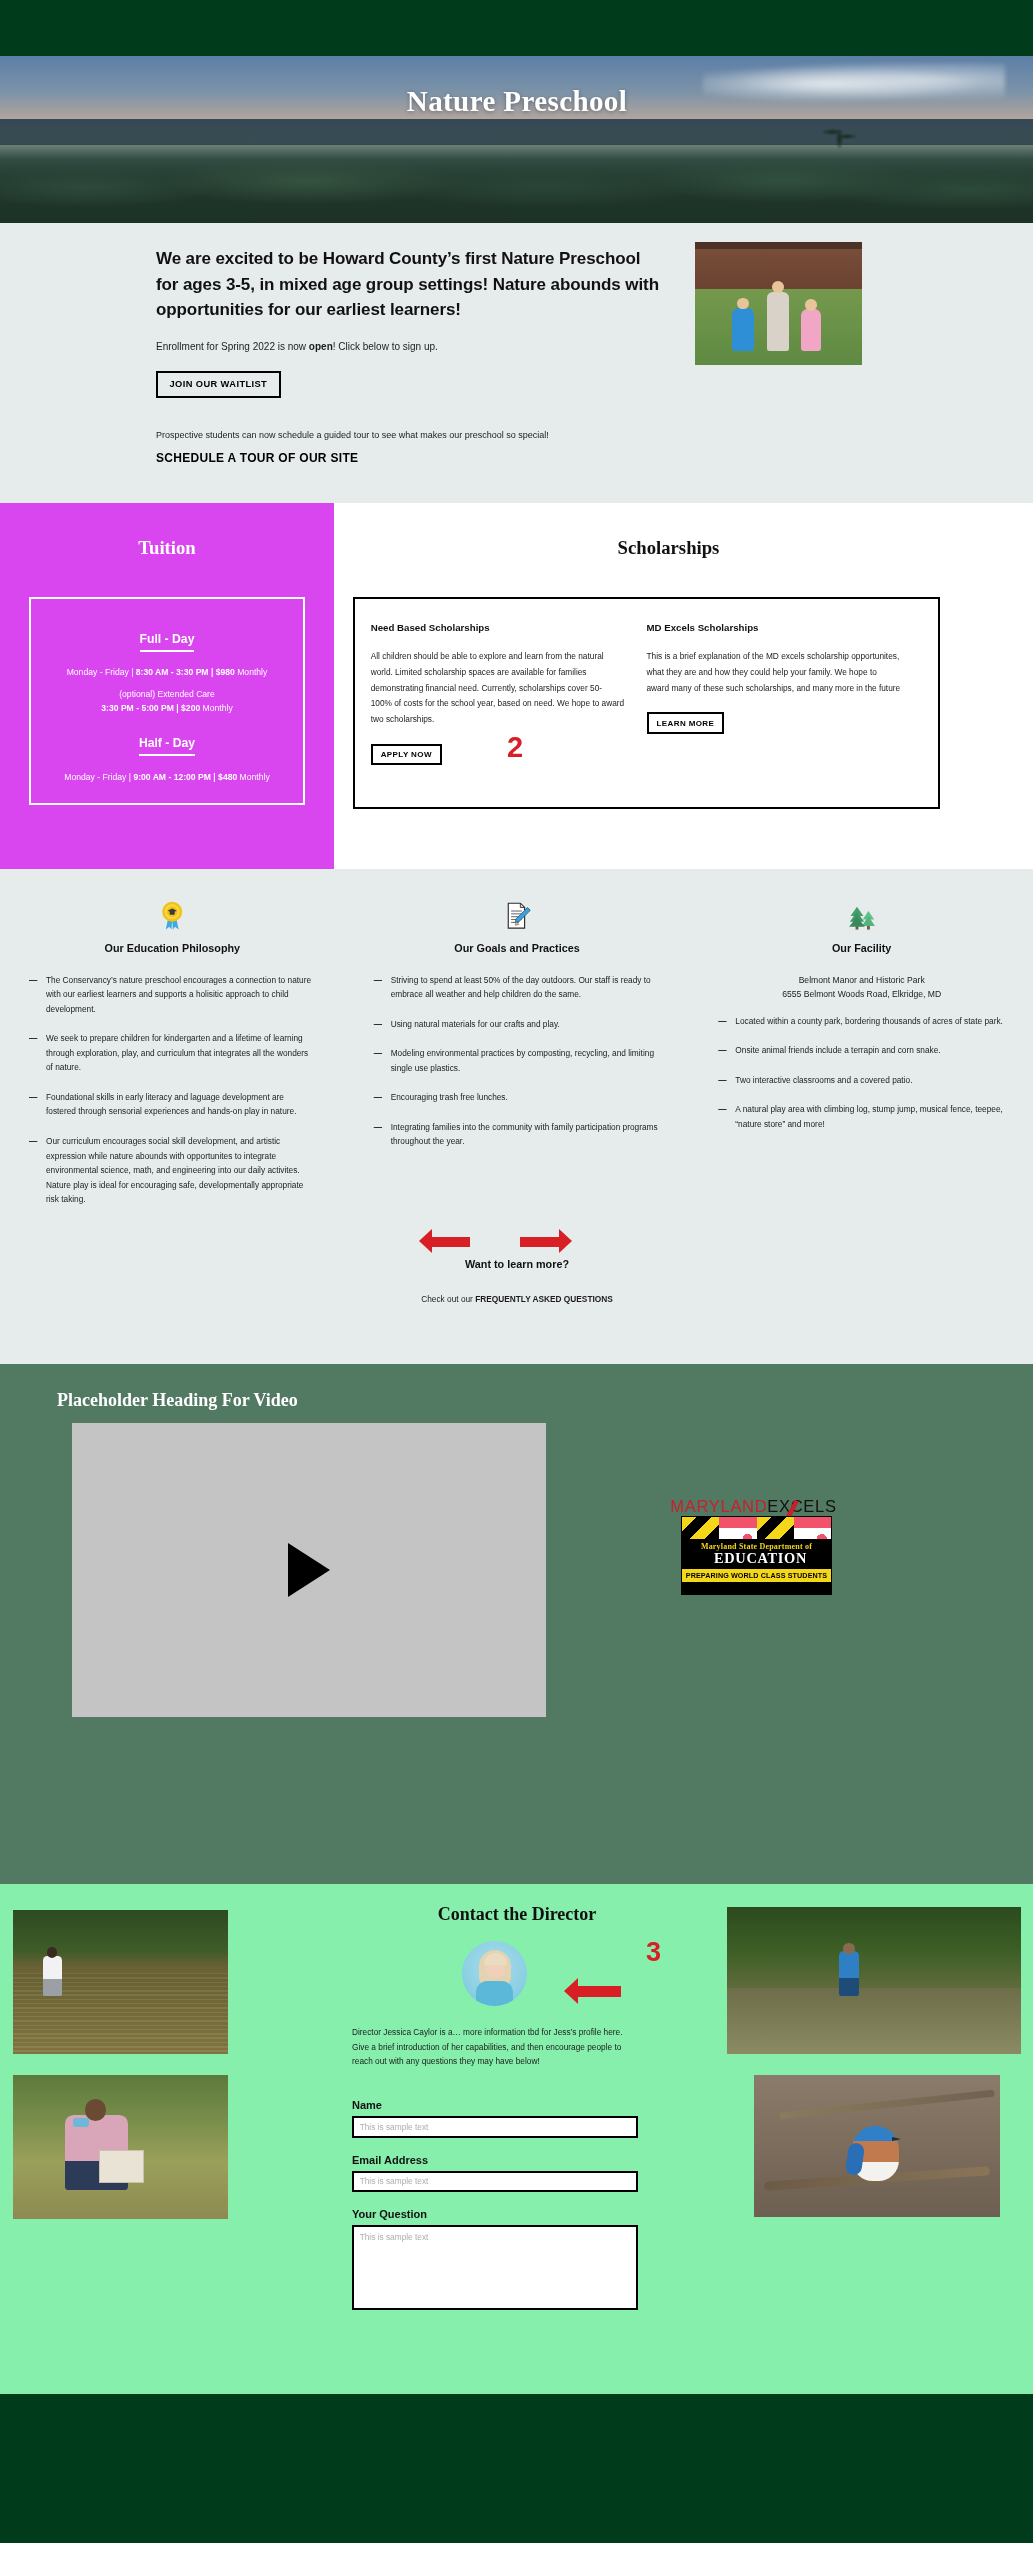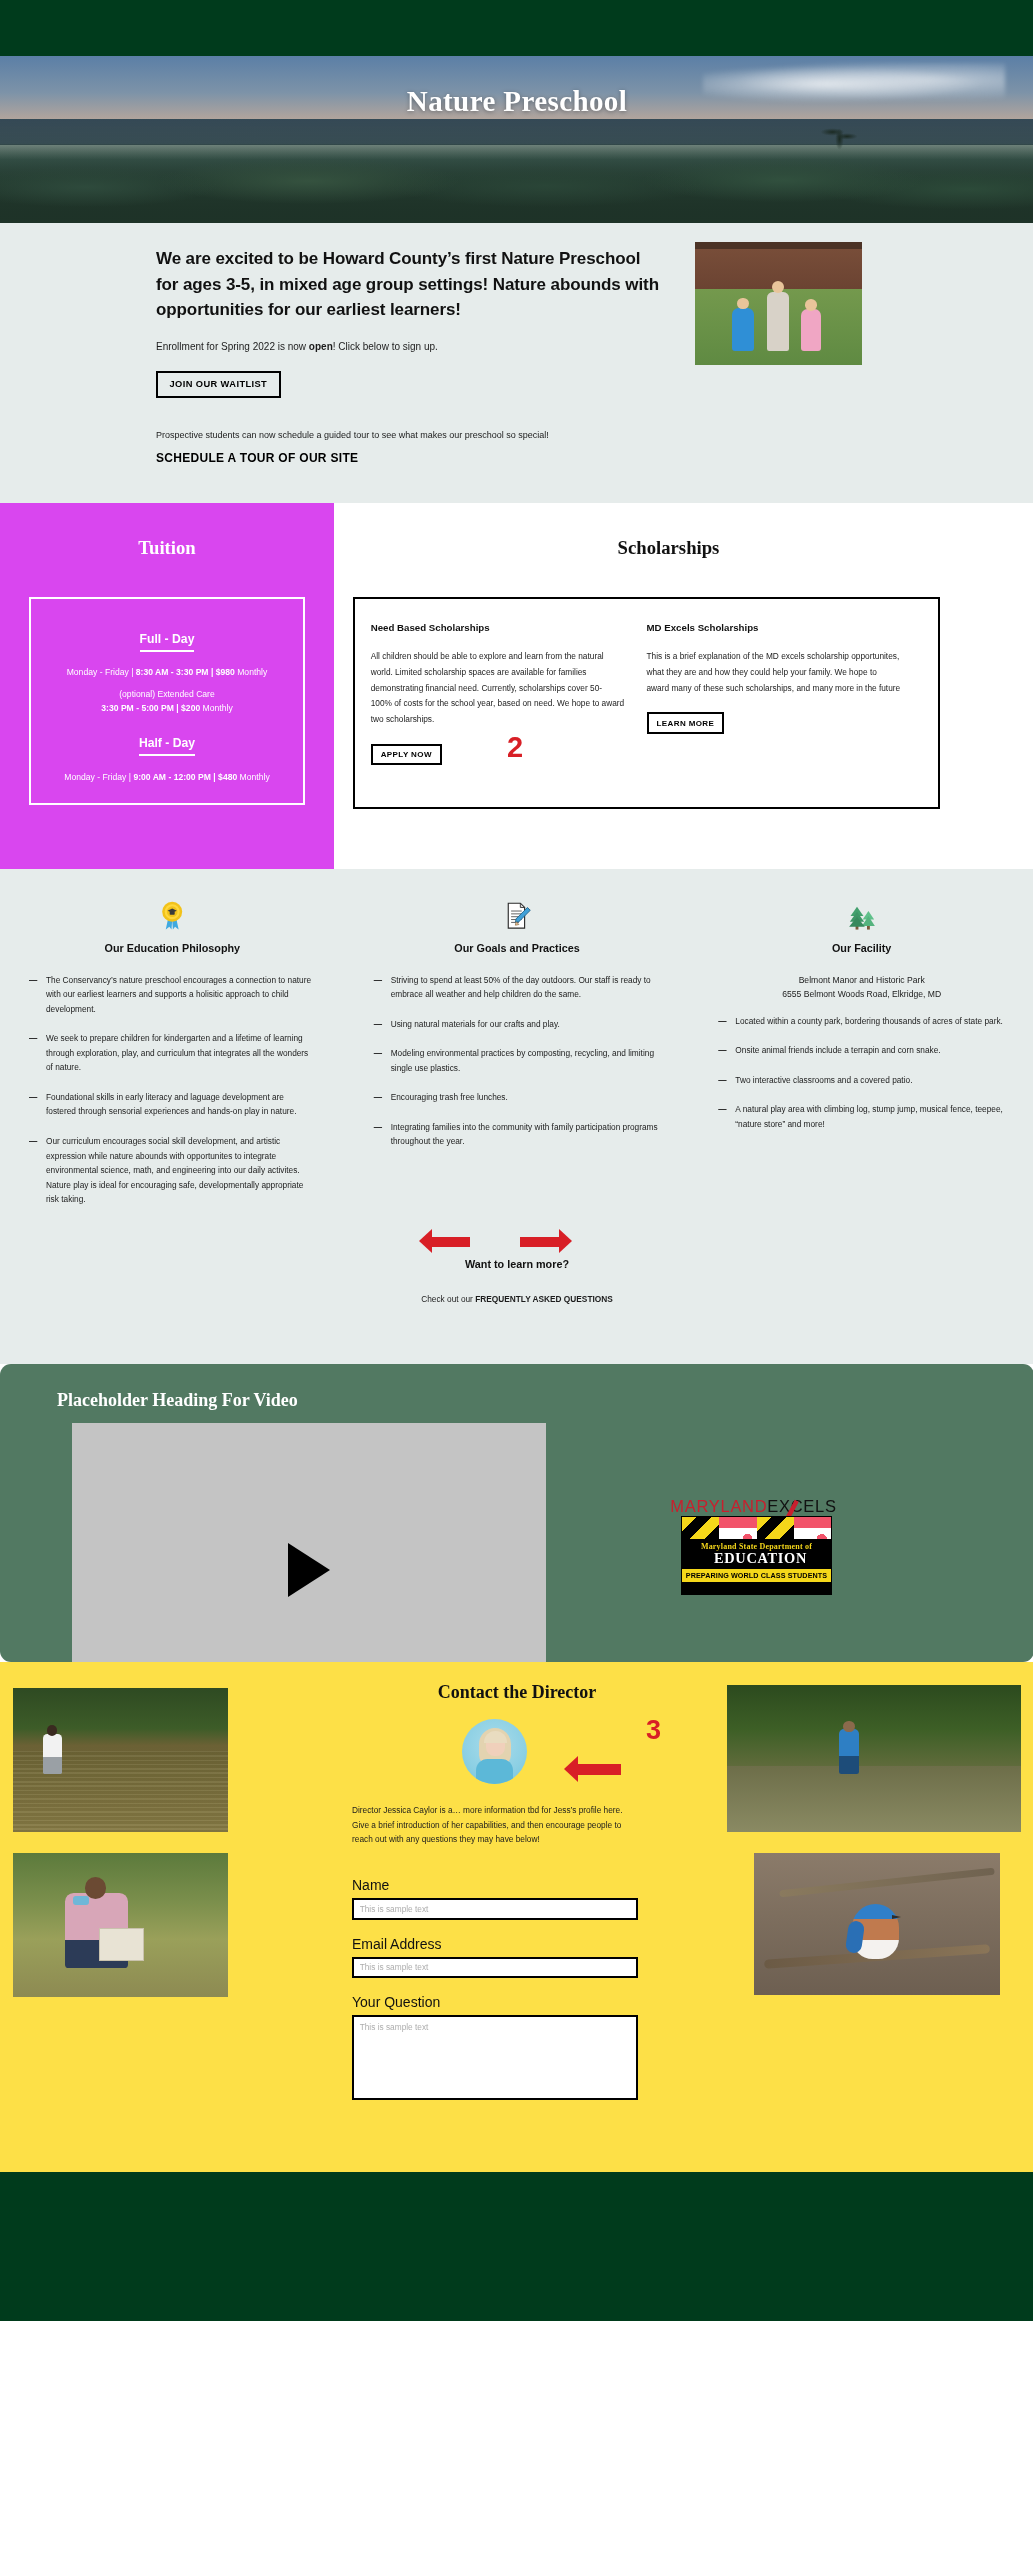--- a/index.html
+++ b/index.html
@@ -158,21 +158,21 @@
   .bullet { display: flex; margin-bottom: 15px; font-size: 8.3px; line-height: 1.75; color: #1c1c1c; }
   .bullet .dash { flex: 0 0 17px; font-weight: 600; color: #1c1c1c; }
   .facility-addr { text-align: center; font-size: 8.6px; line-height: 1.7; margin-top: 18.7px; color: #1c1c1c; }
 
   .learnmore { position: absolute; left: 0; top: 359px; width: 1034px; text-align: center; }
   .learnmore .lm-h { font-size: 10.8px; font-weight: 700; color: #111; margin-top: 5.7px; }
   .learnmore .lm-s { font-size: 8.3px; color: #1c1c1c; margin-top: 24px; }
   .learnmore .lm-s b { font-weight: 700; }
 
   
-  .video { background: #527962; height: 298px; position: relative; border-radius: 11px; }
+  .video { background: #527962; height: 520px; position: relative; }
   .video h2 {
     font-family: "Liberation Serif", serif; font-weight: 700;
     color: #fff; font-size: 18px; position: absolute; left: 57px; top: 26px;
   }
   .video-box {
     position: absolute; left: 72px; top: 59px; width: 474px; height: 294px;
     background: #c4c4c4; cursor: pointer;
   }
   .play-tri {
     position: absolute; left: 50%; top: 50%; transform: translate(-50%,-50%);
@@ -203,21 +203,21 @@
         radial-gradient(circle 5px at 75% 100%, #f2536a 0 100%, transparent 100%),
         linear-gradient(to bottom, #f2536a 0 50%, #fff 50% 100%); }
   .msde-t1 { color: #f5d71a; font-size: 8px; font-weight: 700; text-align: center; padding-top: 3.6px;
       font-family: "Liberation Serif", serif; letter-spacing: 0.2px; }
   .msde-t2 { color: #fff; font-size: 14.4px; font-weight: 700; text-align: center; letter-spacing: 0.7px;
       font-family: "Liberation Serif", serif; line-height: 1.05; margin-left: 8px; }
   .msde-t3 { background: #f5d71a; color: #000; font-size: 7.2px; font-weight: 700; text-align: center;
       padding: 2.2px 0; margin-top: 2.9px; letter-spacing: 0.1px; }
 
   
-  .contact { background: #fde047; position: relative; height: 510px; }
+  .contact { background: #86efac; position: relative; height: 510px; }
   .contact h2 {
     font-family: "Liberation Serif", serif; font-weight: 700; text-align: center;
     font-size: 18px; color: #111; padding-top: 20px;
   }
   .avatar {
     position: absolute; left: 462px; top: 57px; width: 65px; height: 65px; border-radius: 50%;
     background: radial-gradient(circle at 50% 40%, #a9dcea 0%, #8dd0e4 60%, #6fc3dc 100%);
     overflow: hidden;
   }
   .avatar .face { position: absolute; left: 24px; top: 14.4px; width: 18.7px; height: 23px;
@@ -226,21 +226,21 @@
     background: #e3d3b0; border-radius: 16px 16px 10px 10px; z-index: -0; }
   .avatar .hair2 { position: absolute; left: 21.5px; top: 12.2px; width: 23px; height: 11.5px;
     background: #e9dcc0; border-radius: 11.5px 11.5px 0 0; }
   .avatar .shirt { position: absolute; left: 14.4px; top: 40px; width: 37px; height: 26px;
     background: #5cb8d8; border-radius: 11.5px 11.5px 0 0; }
   .director-text {
     position: absolute; left: 352px; top: 141px; width: 287px; font-size: 8.3px;
     line-height: 1.75; color: #1c1c1c;
   }
   .form { position: absolute; left: 352px; top: 215px; width: 286px; }
-  .form-label { font-size: 14px; font-weight: 400; color: #111; margin-bottom: 5px; }
+  .form-label { font-size: 11px; font-weight: 700; color: #111; margin-bottom: 5px; }
   .form-input {
     width: 286px; height: 21.5px; border: 2.2px solid #000; background: #fff;
     font-family: "Liberation Sans", sans-serif; font-size: 8.3px; color: #9a9a9a;
     padding: 0 5.7px; margin-bottom: 16px; outline: none;
   }
   .form-area {
     width: 286px; height: 85px; border: 2.2px solid #000; background: #fff;
     font-family: "Liberation Sans", sans-serif; font-size: 8.3px; color: #9a9a9a;
     padding: 5px 5.7px; resize: none; outline: none;
   }

